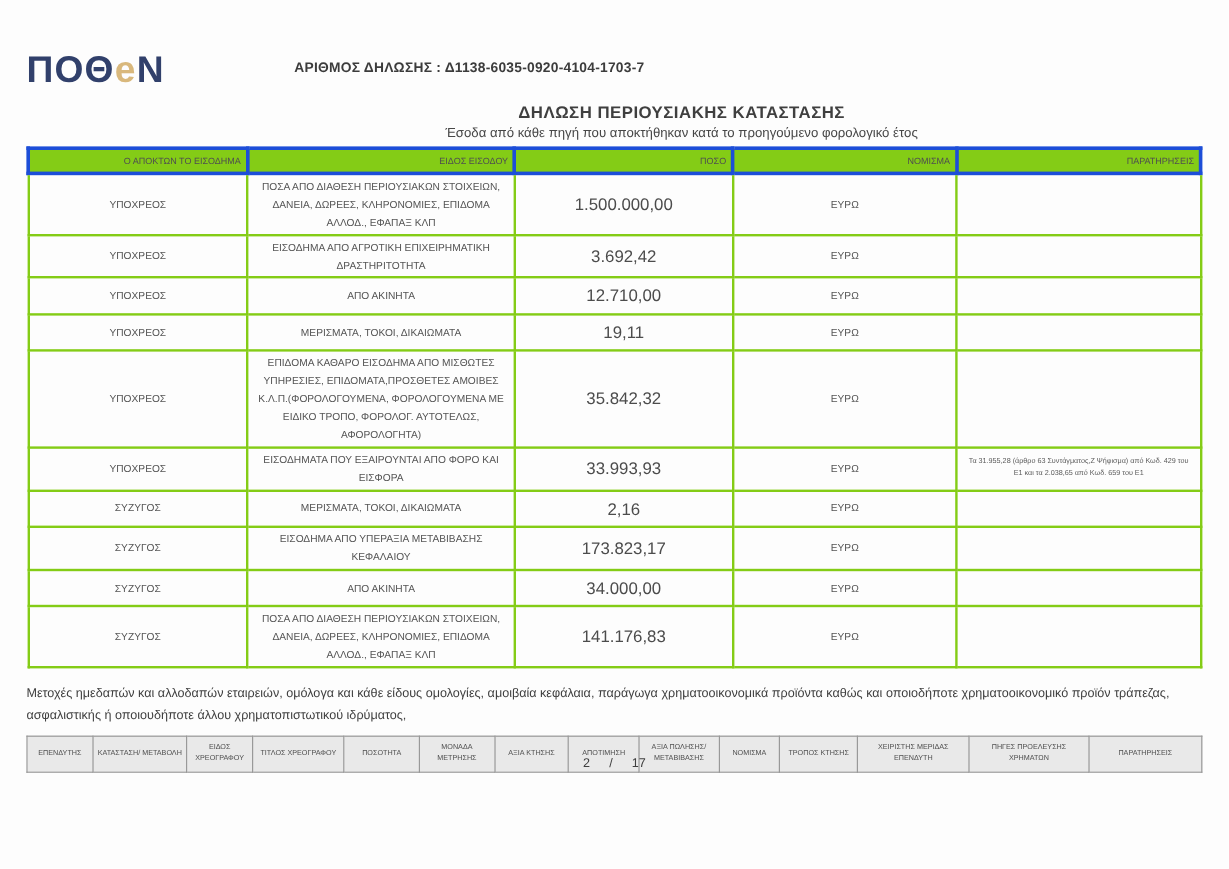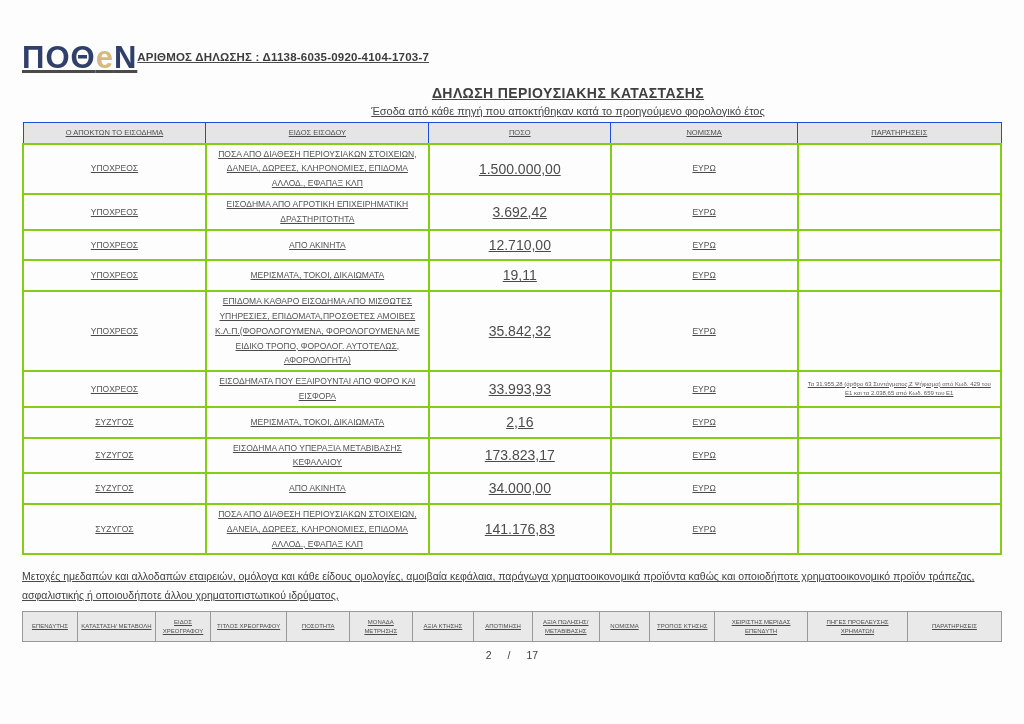--- a/index.html
+++ b/index.html
@@ -3,39 +3,39 @@
 <meta charset="utf-8">
 <style>
   * { margin:0; padding:0; box-sizing:border-box; }
   html, body { width:1024px; height:724px; }
   body {
     background:#ffffff;
     font-family:"Liberation Sans", sans-serif;
     color:#4a4a4a;
     -webkit-font-smoothing:antialiased;
   }
-  .page { position:relative; width:1024px; height:724px; background:#fdfdfd; overflow:hidden;text-decoration:underline; }
+  .page { position:relative; width:1024px; height:724px; background:#fdfdfd; overflow:hidden; }
 
   
   .top-row { display:flex; align-items:flex-start; padding:42px 22px 0 22px; }
   .logo { font-weight:bold; font-size:31px; line-height:1; letter-spacing:1px; color:#31406b; }
   .logo .gold { color:#d9b87c; }
-  .decl-num { margin-top:9px; font-size:11.5px; font-weight:bold; color:#3c3c3c; letter-spacing:.2px; }
+  .decl-num { margin-left:108px; margin-top:9px; font-size:11.5px; font-weight:bold; color:#3c3c3c; letter-spacing:.2px; }
 
   
   .heading { text-align:center; padding-left:112px; margin-top:12px; }
   .title { font-size:14px; font-weight:bold; color:#3f3f3f; letter-spacing:.4px; }
   .subtitle { font-size:11px; color:#474747; margin-top:4px; }
 
   
   table { border-collapse:collapse; }
   .income-table { width:980px; margin:5px 22px 0 22px; table-layout:fixed; }
   .income-table th {
-    background:#e5e5e5; border:1px solid #1d4ed8; height:21px;
-    font-size:7.5px; font-weight:normal; color:#4f4f4f; text-align:center; padding:2px 4px;
+    background:#84cc16; border:3px solid #1d4ed8; height:21px;
+    font-size:7.5px; font-weight:normal; color:#4f4f4f; text-align:right; padding:2px 4px;
   }
   .income-table td {
     border:2px solid #84cc16; font-size:8.5px; color:#555;
     text-align:center; vertical-align:middle; padding:2px 8px; line-height:1.75;
   }
   .income-table td.amount { font-size:14px; color:#4c4c4c; }
   .income-table td.remarks { font-size:6px; line-height:1.6; color:#5c5c5c; padding:2px 6px; }
   tr.r0 td { height:46px; }
   tr.r1 td { height:35px; }
   tr.r2 td { height:23px; }
@@ -56,21 +56,21 @@
   
   .securities-table { width:980px; margin:7px 22px 0 22px; table-layout:fixed; }
   .securities-table th {
     background:#e9e9e9; border:1px solid #999; height:30px;
     font-size:6px; font-weight:normal; color:#4f4f4f; text-align:center;
     padding:2px 2px; line-height:1.5;
   }
 
   
   .page-footer {
-    position:absolute; left:0; width:1024px; top:649px;
+    position:absolute; left:0; width:1024px; top:630px;
     text-align:center; font-size:10.5px; color:#3f3f3f;
   }
   .page-footer span { display:inline-block; margin:0 8px; }
 </style>
 </head>
 <body>
 
 <div class="page">
 
   <div class="top-row">

